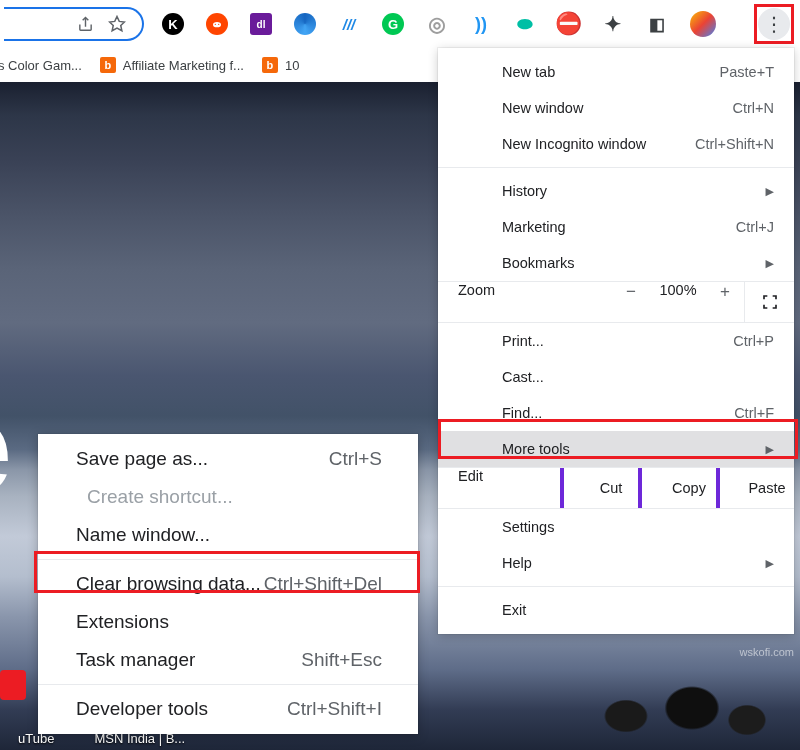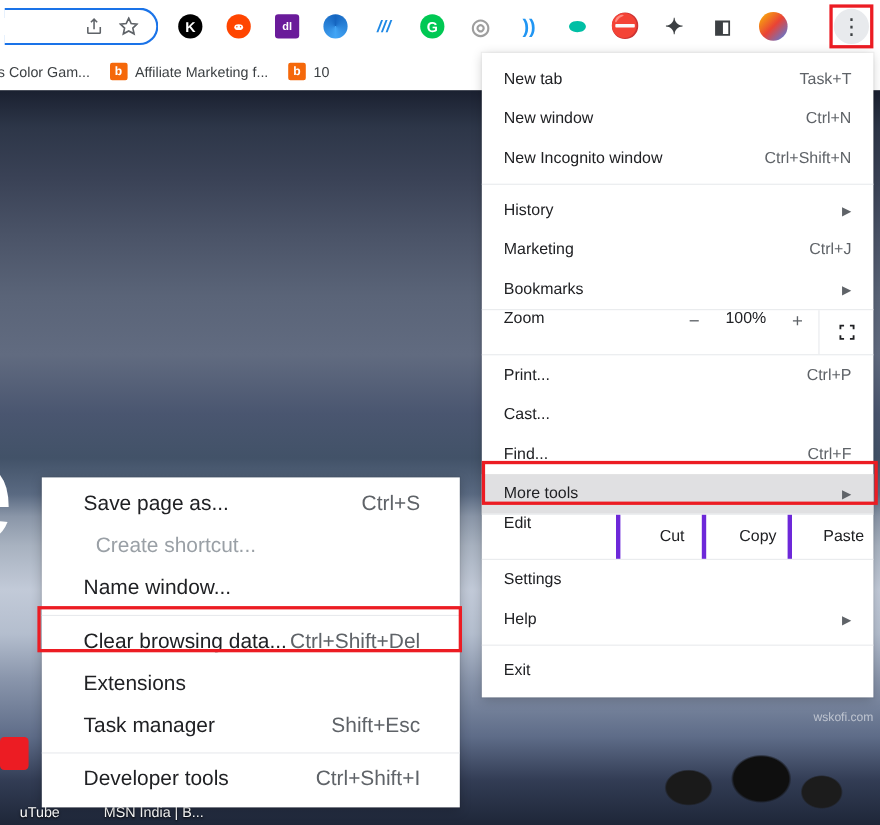--- a/index.html
+++ b/index.html
@@ -34,21 +34,21 @@
   background:radial-gradient(ellipse 40px 30px at 30% 70%,#1a1a1a 50%,transparent 55%),
              radial-gradient(ellipse 50px 40px at 60% 60%,#0f0f0f 50%,transparent 55%),
              radial-gradient(ellipse 35px 28px at 85% 75%,#1c1c1c 50%,transparent 55%); }
 .bottom-tabs { position:absolute; bottom:0; left:0; width:800px; height:24px; display:flex; align-items:center; gap:40px; padding-left:18px; font-size:13px; color:#fff; text-shadow:0 1px 2px #000; }
 .red-thing { position:absolute; left:0; bottom:50px; width:26px; height:30px; background:#ec1c23; border-radius:4px; }
 
 
 .menu-main { position:absolute; top:48px; right:6px; width:356px; background:#fff; box-shadow:0 2px 10px rgba(0,0,0,.2),0 0 0 1px rgba(0,0,0,.05); font-size:14.5px; color:#202124; }
 .mrow { height:36px; display:flex; align-items:center; padding:0 20px; cursor:pointer; }
 .mrow.hov { background:#e0e0e2; }
-.mlabel { flex:1; }
+.mlabel { flex:1;margin-left:44px; }
 .mkey { color:#5f6368; }
 .marrow { color:#5f6368; font-size:11px; width:12px; text-align:right; }
 .msep { height:1px; background:#e8eaed; margin:5px 0; }
 .zoomrow { height:42px; display:flex; align-items:flex-start; padding:0 0 0 20px; border-top:1px solid #e8eaed; border-bottom:1px solid #e8eaed; }
 .zoomrow .zl { flex:1; }
 .zbtn { width:38px; text-align:center; color:#5f6368; font-size:17px; }
 .zpct { width:56px; text-align:center; }
 .fs { width:50px; display:flex; align-items:center; justify-content:center; border-left:1px solid #e8eaed; height:100%; font-size:17px; }
 .editrow { height:42px; display:flex; align-items:flex-start; border-top:1px solid #e8eaed; border-bottom:1px solid #e8eaed; }
 .editrow .el { flex:1; padding-left:20px; }
@@ -130,21 +130,21 @@
   <div class="bottom-tabs">
     <span>uTube</span>
     <span>MSN India | B...</span>
   </div>
 </div>
 
 <div class="menu-main">
   <div style="height:6px"></div>
   <div class="mrow">
       <span class="mlabel">New tab</span>
-      <span class="mkey">Task+T</span>
+      <span class="mkey">Paste+T</span>
     </div>
   <div class="mrow">
       <span class="mlabel">New window</span>
       <span class="mkey">Ctrl+N</span>
     </div>
   <div class="mrow">
       <span class="mlabel">New Incognito window</span>
       <span class="mkey">Ctrl+Shift+N</span>
     </div>
   <div class="msep"></div>

